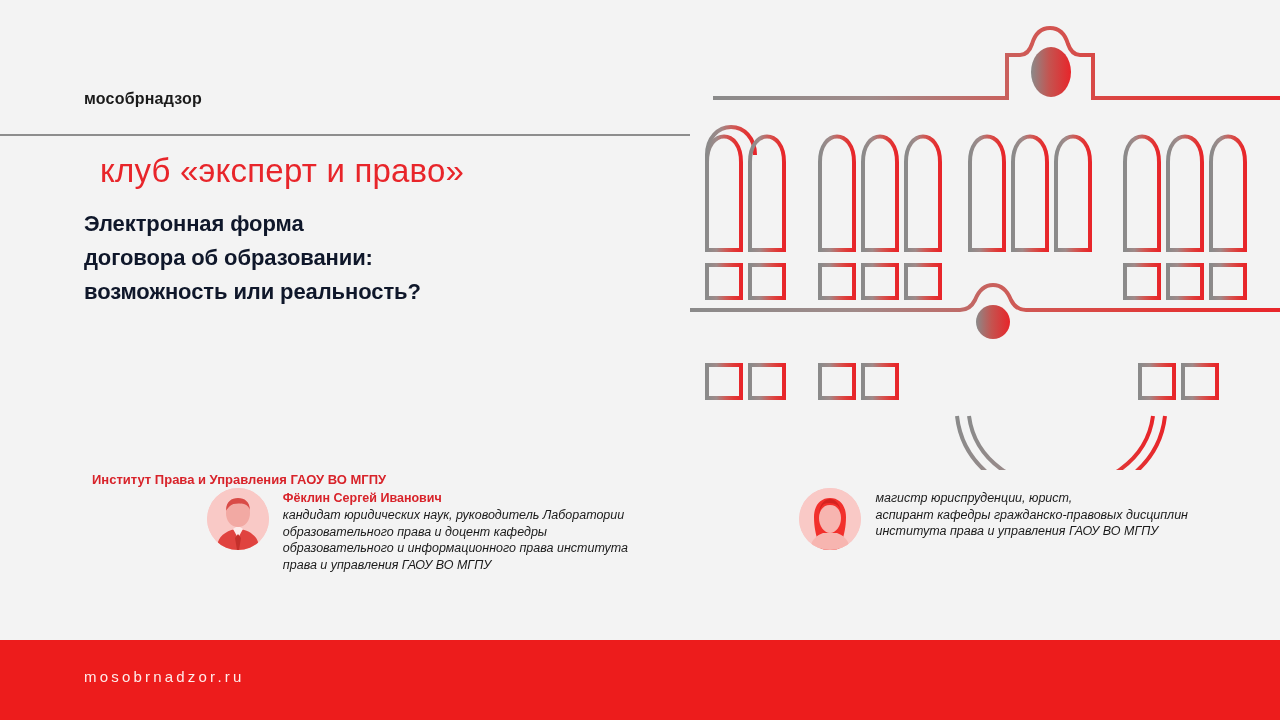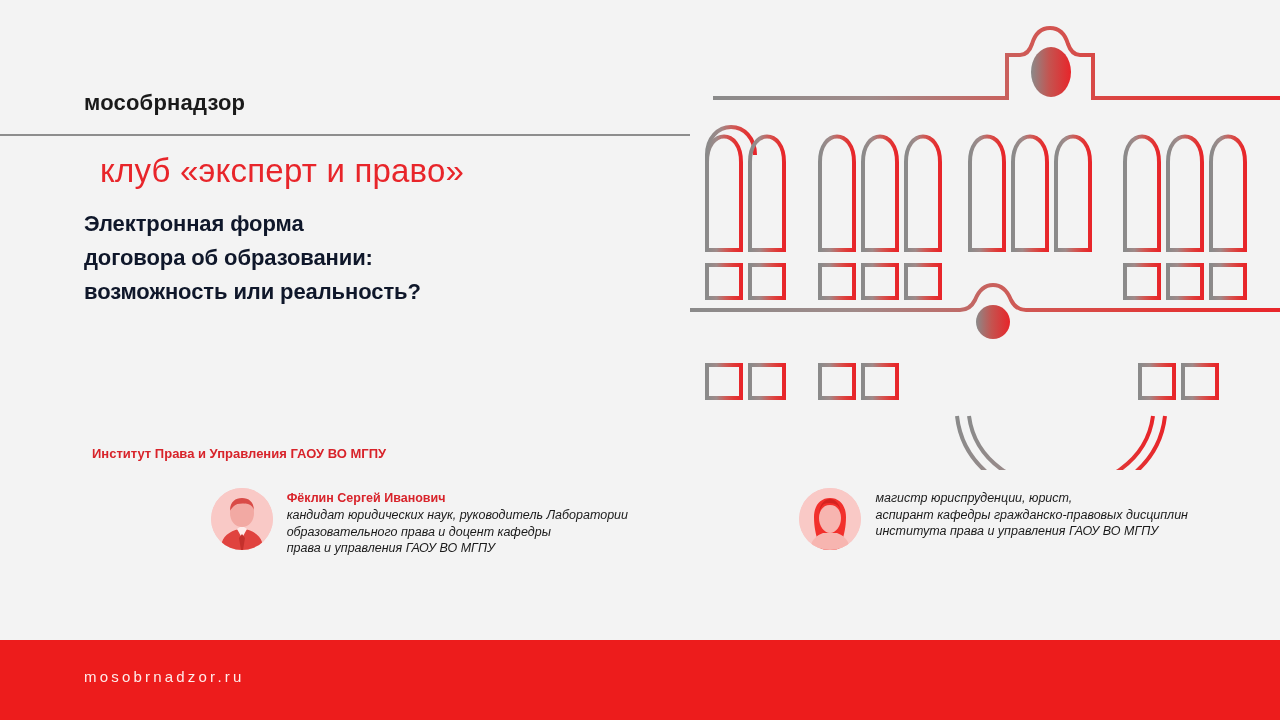--- a/index.html
+++ b/index.html
@@ -20,21 +20,21 @@
     width:595px;
     height:470px;
   }
   #building-illustration svg { display:block; width:100%; height:100%; }
 
   
   #brand-logo {
     position:absolute;
     left:84px;
     top:90px;
-    font-size:22px;
+    font-size:16px;
     font-weight:bold;
     letter-spacing:0.2px;
     color:#1a1a1a;
   }
   #header-divider {
     position:absolute;
     left:0;
     top:134px;
     width:690px;
     height:2px;
@@ -60,21 +60,21 @@
     line-height:34px;
     color:#0f172a;
     letter-spacing:-0.1px;
   }
   #slide-subtitle span { display:block; }
 
   
   #institute-line {
     position:absolute;
     left:92px;
-    top:446px;
+    top:472px;
     font-size:13px;
     font-weight:bold;
     color:#d8232a;
   }
 
   
   .speaker {
     position:absolute;
     display:flex;
     align-items:flex-start;
@@ -283,20 +283,21 @@
         <path d="M26 41 l5 9 l5 -9 l-3 -2 l-4 0 z" fill="#fdeceb"></path>
         <path d="M31 46 l3 4 l-2 12 l-2 0 l-2 -12 z" fill="#c4302c"></path>
       </g>
     </svg>
   </div>
   <div class="speaker-text">
     <div class="speaker-name">Фёклин  Сергей Иванович</div>
     <div class="speaker-role">
       <span>кандидат юридических наук, руководитель Лаборатории</span>
       <span>образовательного права и доцент кафедры</span>
+      <span>образовательного и информационного права института</span>
       <span>права и управления ГАОУ ВО МГПУ</span>
     </div>
   </div>
 </div>
 
 <div class="speaker" id="speaker-right">
   <div class="avatar">
     <svg viewBox="0 0 62 62" xmlns="http://www.w3.org/2000/svg">
       <circle cx="31" cy="31" r="31" fill="#f9c9c6"></circle>
       <path d="M31 10 c10 0 16 8 16 19 c0 10 -2 18 -4 24 c-1 4 -3 7 -3 9 l-18 0 c0 -2 -2 -5 -3 -9 c-2 -6 -4 -14 -4 -24 c0 -11 6 -19 16 -19 z" fill="#f2302c"></path>

